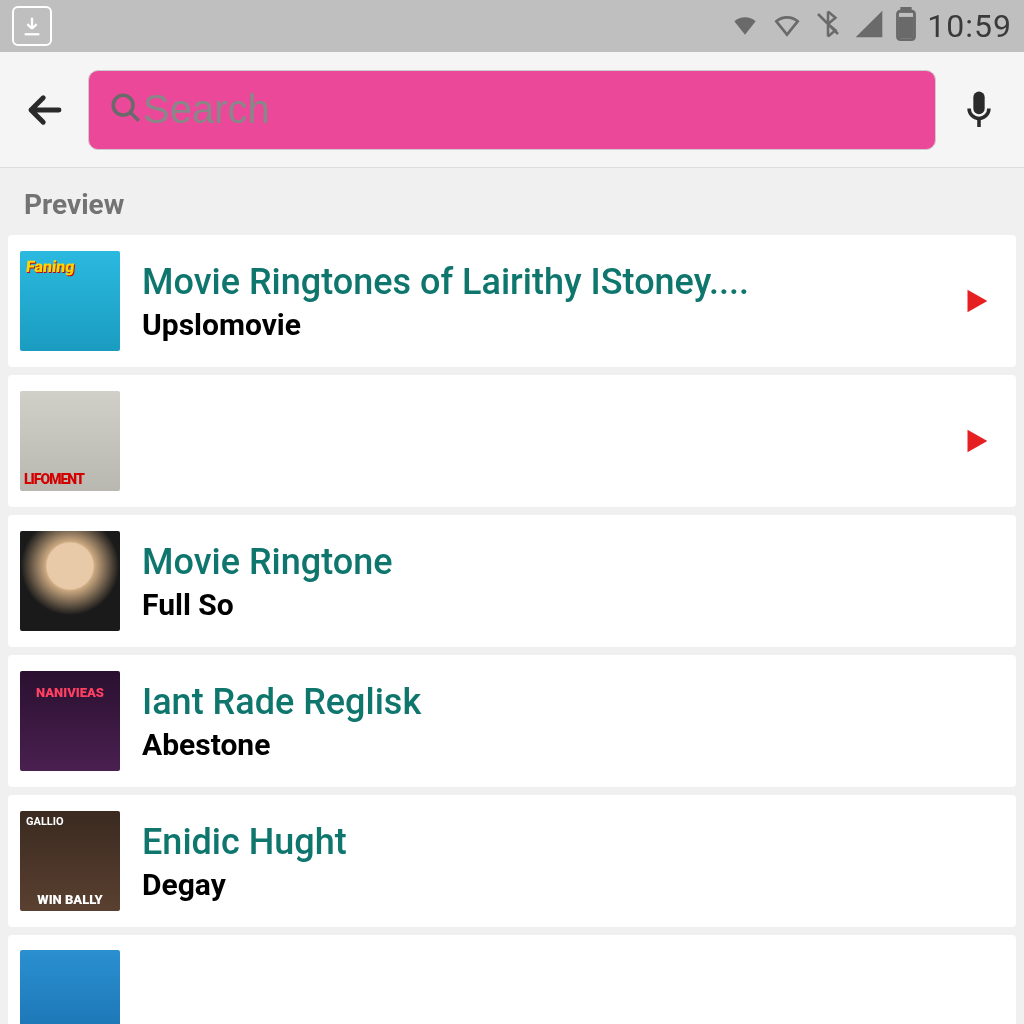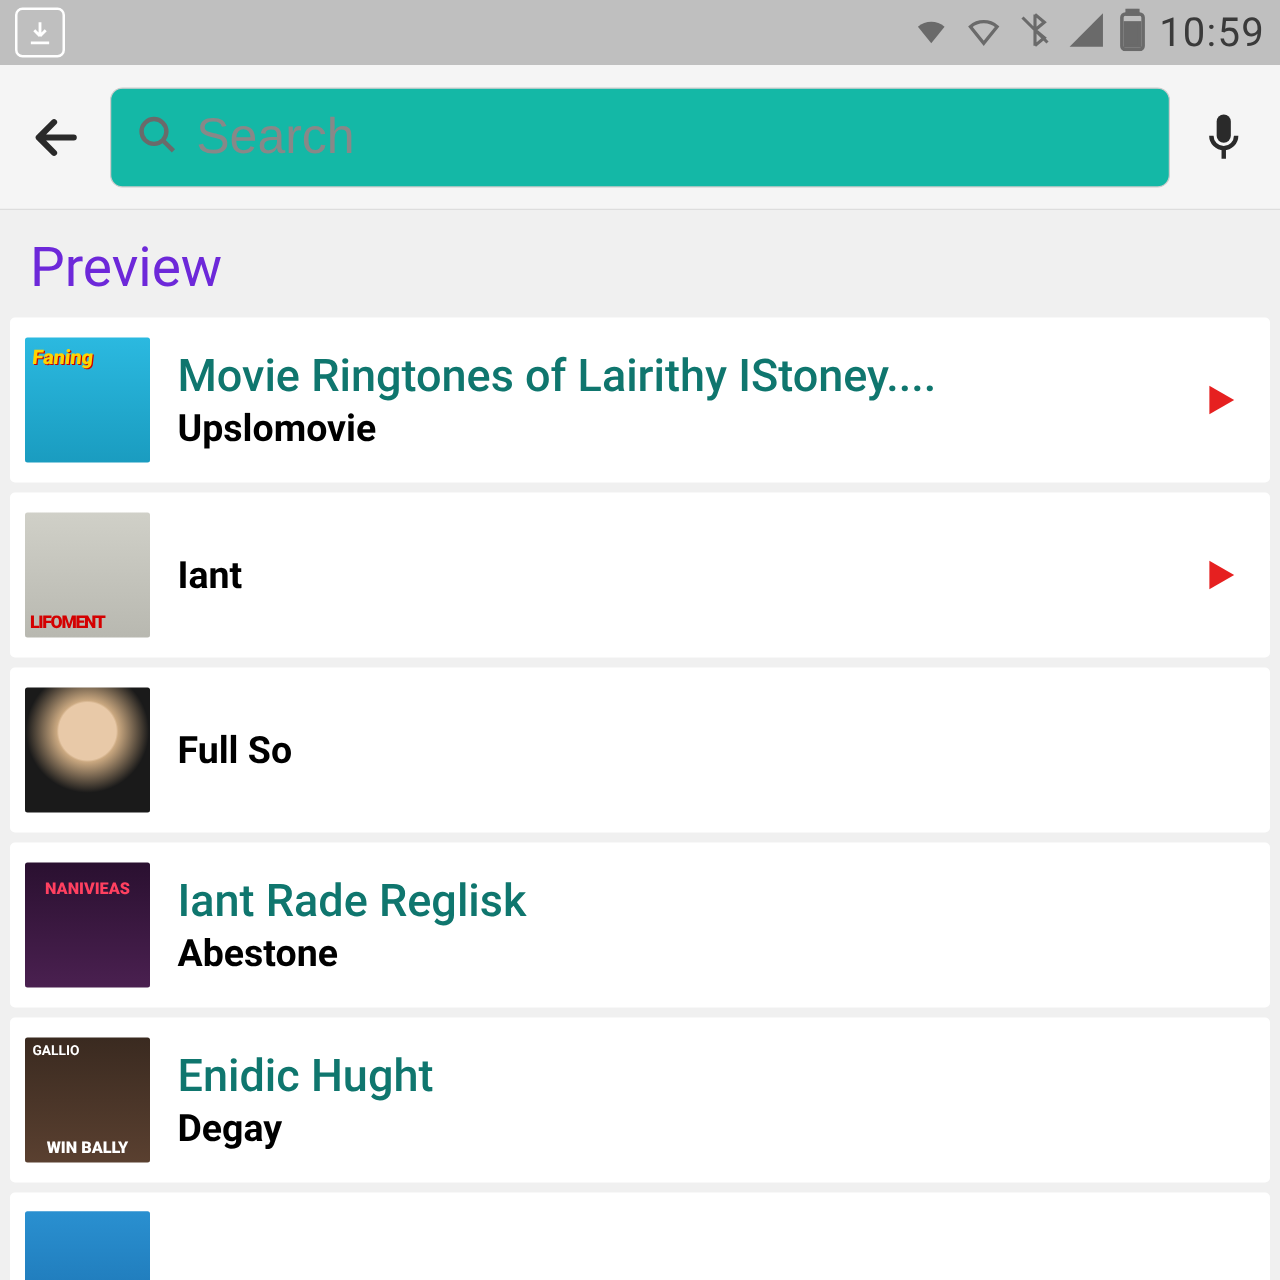--- a/index.html
+++ b/index.html
@@ -8,27 +8,27 @@
   
   .status-bar { height: 52px; background: #bfbfbf; display: flex; align-items: center; padding: 0 12px; }
   .status-left { display: flex; align-items: center; }
   .status-right { margin-left: auto; display: flex; align-items: center; gap: 10px; }
   .status-icon-box { width: 40px; height: 40px; border: 2px solid #fff; border-radius: 6px; display: flex; align-items: center; justify-content: center; }
   .status-time { font-size: 32px; color: #3a3a3a; font-weight: 400; letter-spacing: 1px; }
   
   
   .search-header { height: 116px; background: #f5f5f5; display: flex; align-items: center; padding: 0 20px; border-bottom: 1px solid #ddd; gap: 18px; }
   .back-btn { width: 50px; height: 50px; display: flex; align-items: center; justify-content: center; cursor: pointer; }
-  .search-box { flex: 1; height: 80px; background: #14b8a6; border: 1px solid #ccc; border-radius: 10px; display: flex; align-items: center; padding: 0 20px; gap: 14px; }
+  .search-box { flex: 1; height: 80px; background: #ec4899; border: 1px solid #ccc; border-radius: 10px; display: flex; align-items: center; padding: 0 20px; gap: 0; }
   .search-input { flex: 1; border: none; outline: none; font-size: 40px; color: #222; background: transparent; }
   .search-input::placeholder { color: #888; }
   .mic-btn { width: 50px; height: 50px; display: flex; align-items: center; justify-content: center; cursor: pointer; }
   
   
-  .section-header { padding: 20px 24px 14px; font-size: 44px; font-weight: 400; color: #6d28d9; }
+  .section-header { padding: 20px 24px 14px; font-size: 28px; font-weight: 700; color: #737373; }
   
   
   .list { display: flex; flex-direction: column; gap: 8px; padding: 0 8px; }
   .list-item { background: #fff; border-radius: 4px; display: flex; align-items: center; padding: 16px 20px 16px 12px; gap: 22px; min-height: 130px; }
   .thumb { width: 100px; height: 100px; flex-shrink: 0; border-radius: 2px; background: #888; position: relative; overflow: hidden; }
   .item-text { flex: 1; display: flex; flex-direction: column; gap: 4px; min-width: 0; }
   .item-title { font-size: 36px; font-weight: 500; color: #0f766e; white-space: nowrap; overflow: hidden; text-overflow: ellipsis; }
   .item-sub { font-size: 30px; color: #000000; font-weight: bold; }
   .play-btn { width: 40px; height: 40px; flex-shrink: 0; cursor: pointer; display:flex; align-items:center; justify-content:center;}
   
@@ -128,32 +128,32 @@
     <div class="play-btn">
       <svg width="34" height="34" viewBox="0 0 24 24" fill="#e62020">
           <path d="M6 4l14 8-14 8V4z"></path>
         </svg>
     </div>
   </div>
 
   <div class="list-item">
     <div class="thumb t2"></div>
     <div class="item-text">
-      <div class="item-sub">Iant</div>
     </div>
     <div class="play-btn">
       <svg width="34" height="34" viewBox="0 0 24 24" fill="#e62020">
           <path d="M6 4l14 8-14 8V4z"></path>
         </svg>
     </div>
   </div>
 
   <div class="list-item">
     <div class="thumb t3"></div>
     <div class="item-text">
+      <div class="item-title">Movie Ringtone</div>
       <div class="item-sub">Full So</div>
     </div>
   </div>
 
   <div class="list-item">
     <div class="thumb t4"></div>
     <div class="item-text">
       <div class="item-title">Iant Rade Reglisk</div>
       <div class="item-sub">Abestone</div>
     </div>

